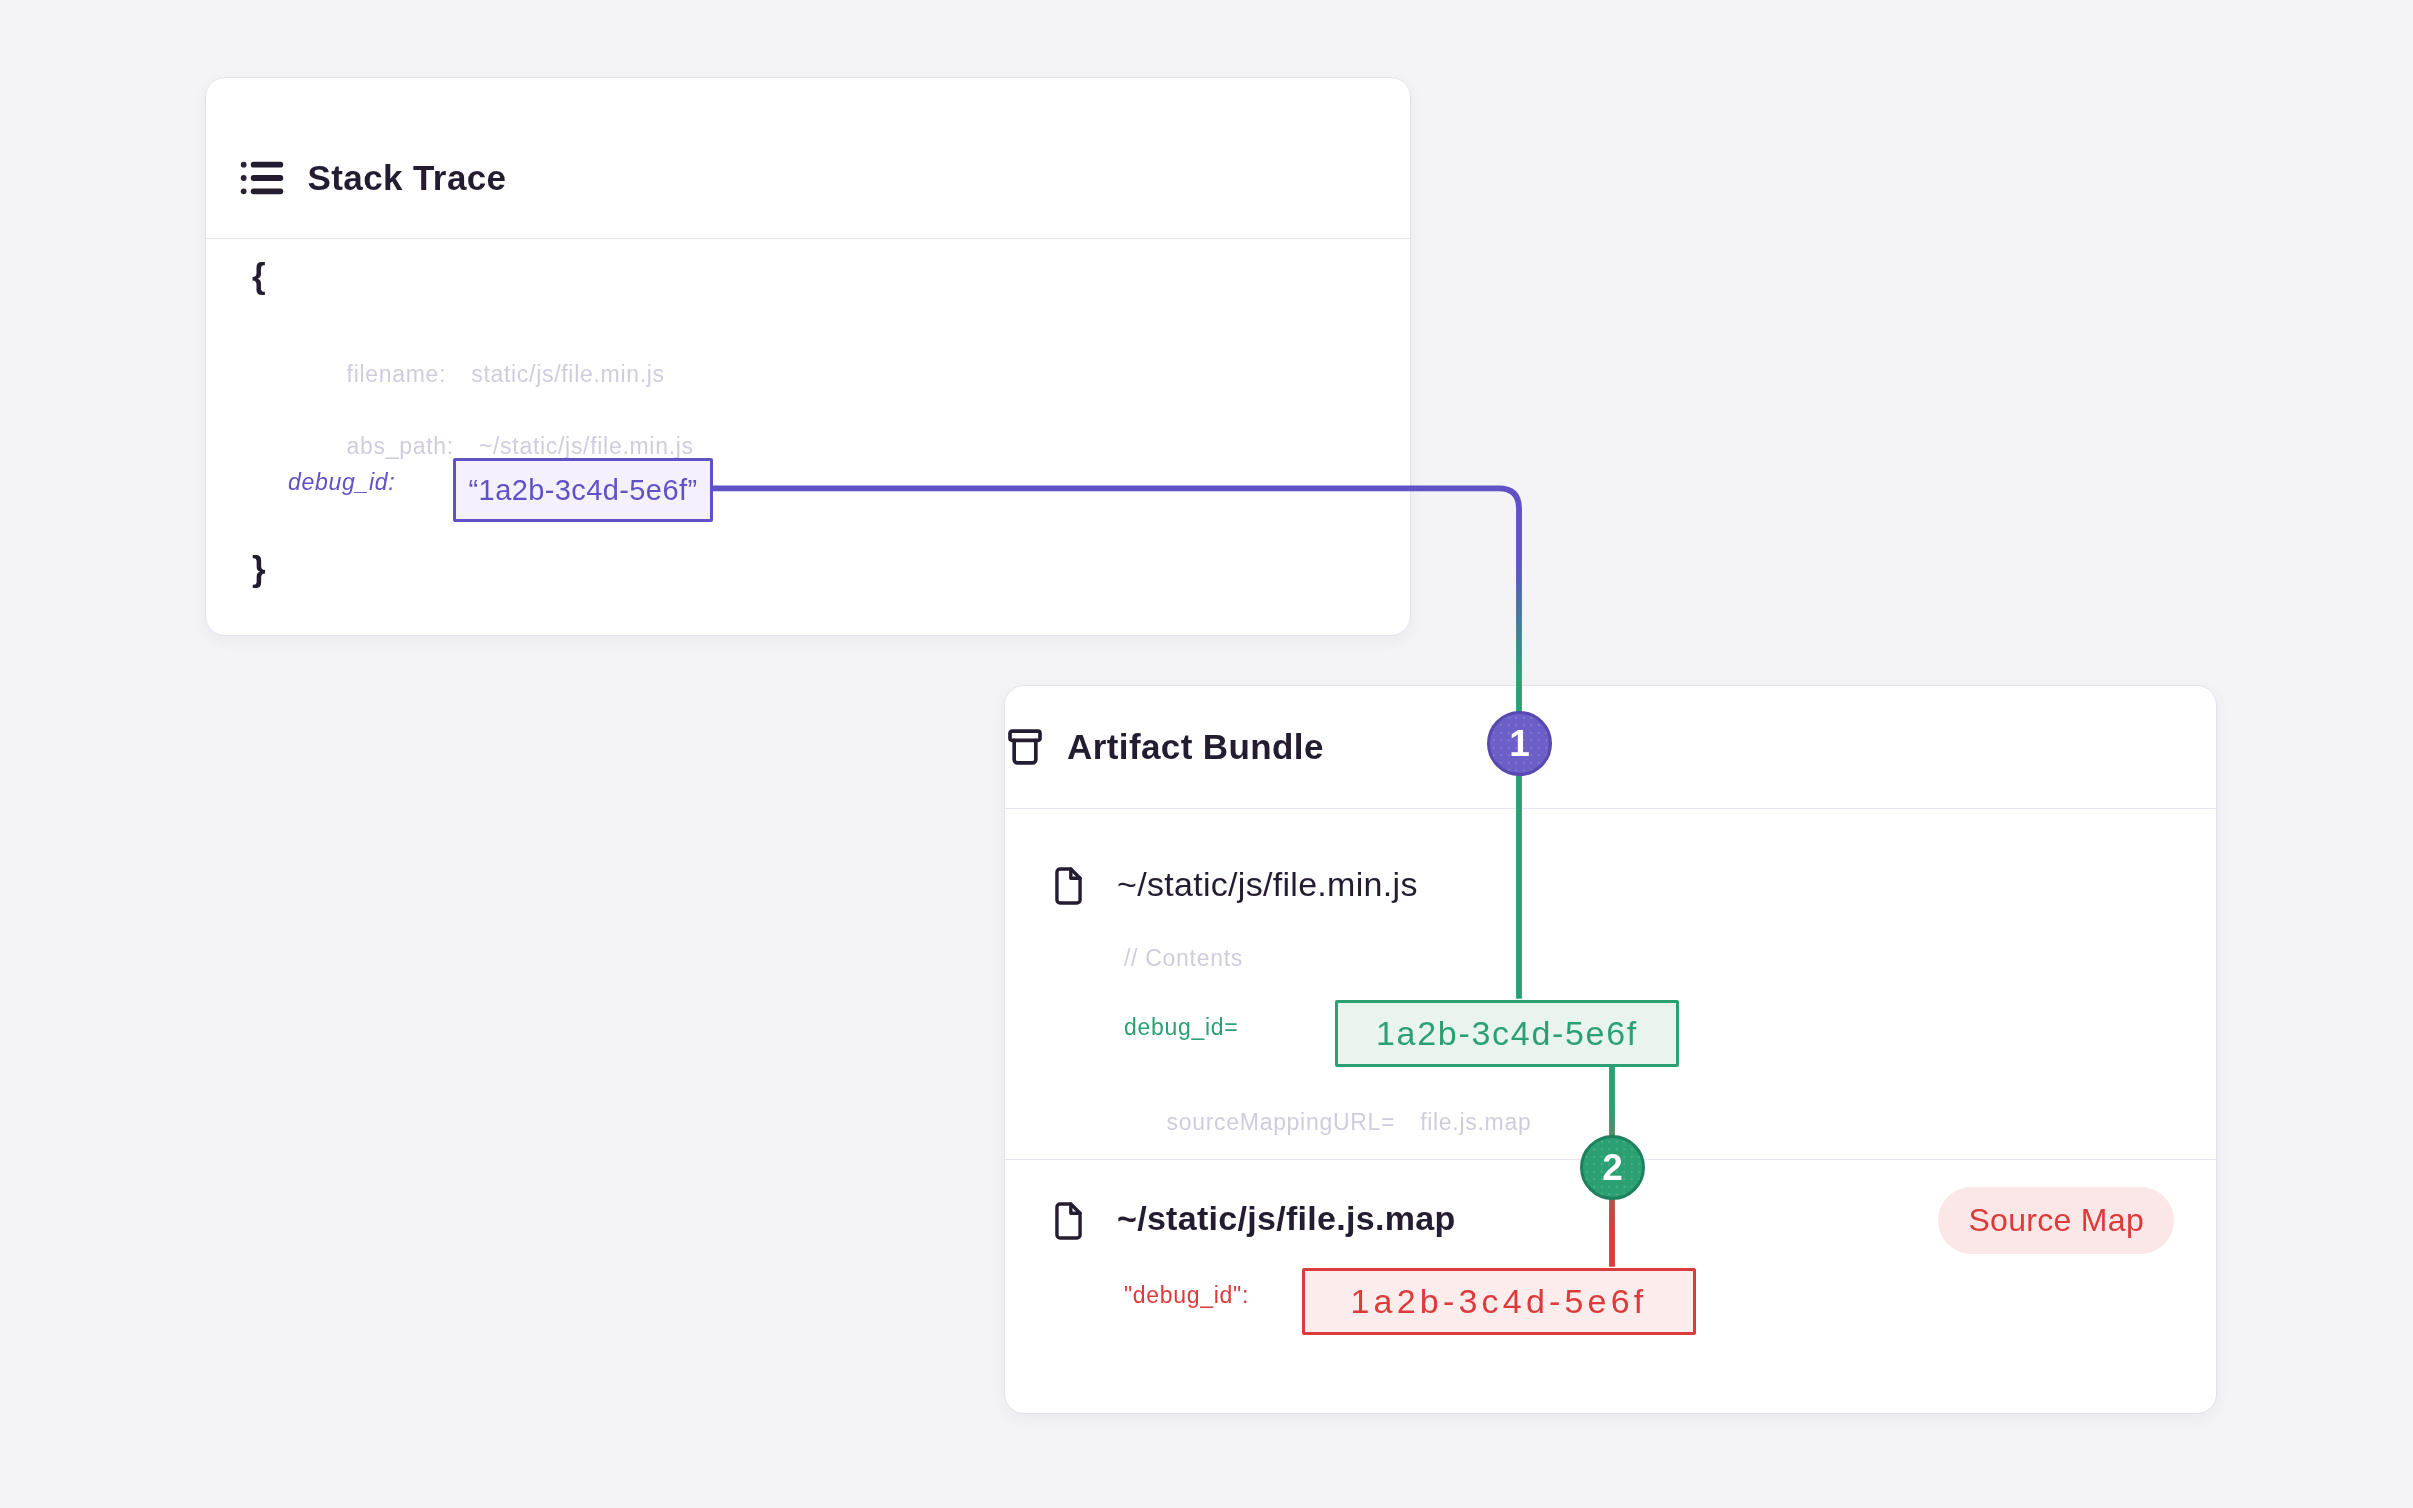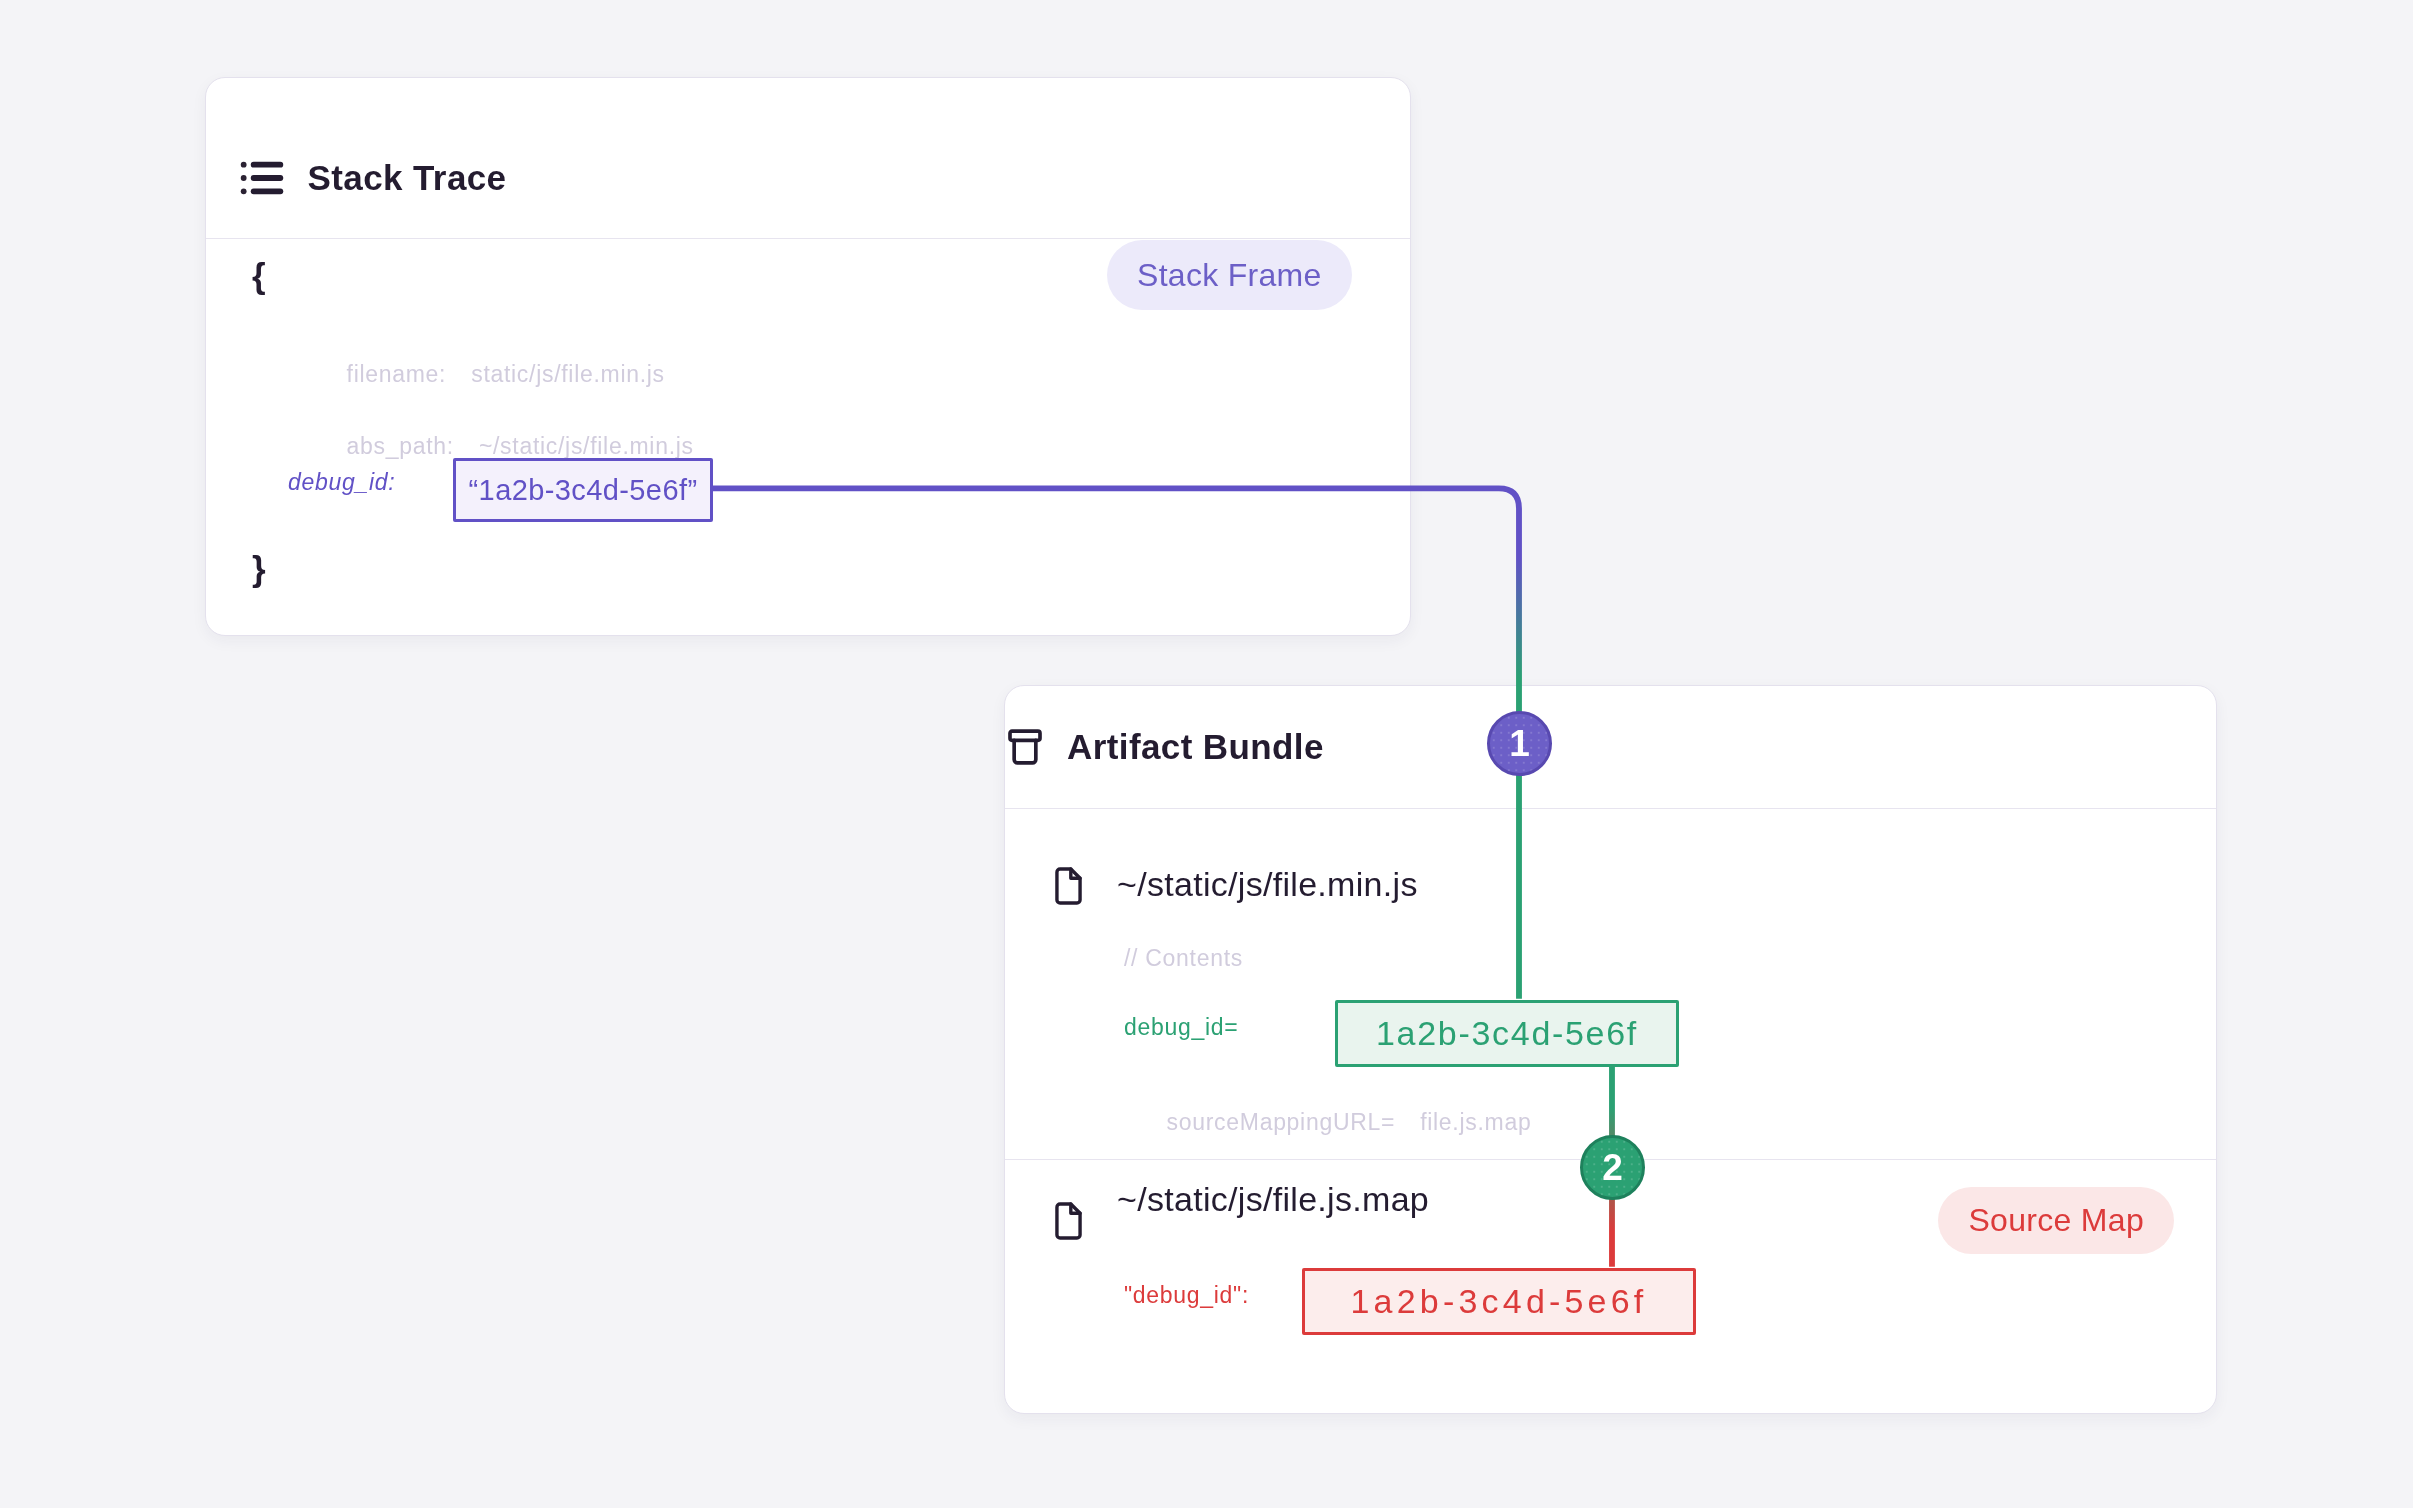--- a/index.html
+++ b/index.html
@@ -154,21 +154,20 @@
 
     <div class="abs code gray" style="left:98px;top:328px;">
       <span>abs_path:</span><span class="val">~/static/js/file.min.js</span>
     </div>
 
     <div class="abs code purple-text" style="left:82px;top:391px;font-style:italic;">debug_id:</div>
     <div class="hlbox" id="purple-box">“1a2b-3c4d-5e6f”</div>
 
     <div class="abs code brace" style="left:46px;top:471px;">}</div>
 
-    <div class="pill" id="stack-frame-pill">Stack Frame</div>
   </section>
 
   <section class="card" id="artifact-card">
     <header class="card-header">
       <span class="hdr-icon">
         <svg viewBox="0 0 24 24" width="40" height="42">
           <rect class="icon-stroke" x="3" y="2.5" width="18" height="5.5" rx="1.2" stroke-width="2.2"></rect>
           <path class="icon-stroke" d="M5.5 8 v11.5 a2 2 0 0 0 2 2 h9 a2 2 0 0 0 2-2 V8" stroke-width="2.2"></path>
         </svg>
       </span>
@@ -193,21 +192,21 @@
     </div>
 
     <div class="row-divider"></div>
 
     <span class="file-icon" style="left:45px;top:514px;">
       <svg viewBox="0 0 24 26" width="37" height="42">
         <path class="icon-stroke" d="M13.5 2 H6.5 a2 2 0 0 0 -2 2 v18 a2 2 0 0 0 2 2 h11 a2 2 0 0 0 2 -2 V8 z" stroke-width="2.2"></path>
         <polyline class="icon-stroke" points="13.5 2 13.5 8 19.5 8" stroke-width="2.2"></polyline>
       </svg>
     </span>
-    <div class="file-path" style="left:112px;top:494px;">~/static/js/file.js.map</div>
+    <div class="file-path" style="left:112px;top:513px;font-weight:bold;">~/static/js/file.js.map</div>
     <div class="pill" id="sourcemap-pill">Source Map</div>
 
     <div class="abs code red-text" style="left:119px;top:596px;">"debug_id":</div>
     <div class="hlbox" id="red-box">1a2b-3c4d-5e6f</div>
   </section>
 
   <svg id="connector-svg" width="2413" height="1508" viewBox="0 0 2880 1800">
     <defs>
       <linearGradient id="grad1" gradientUnits="userSpaceOnUse" x1="0" y1="640" x2="0" y2="810">
         <stop class="g1a" offset="0"></stop>

